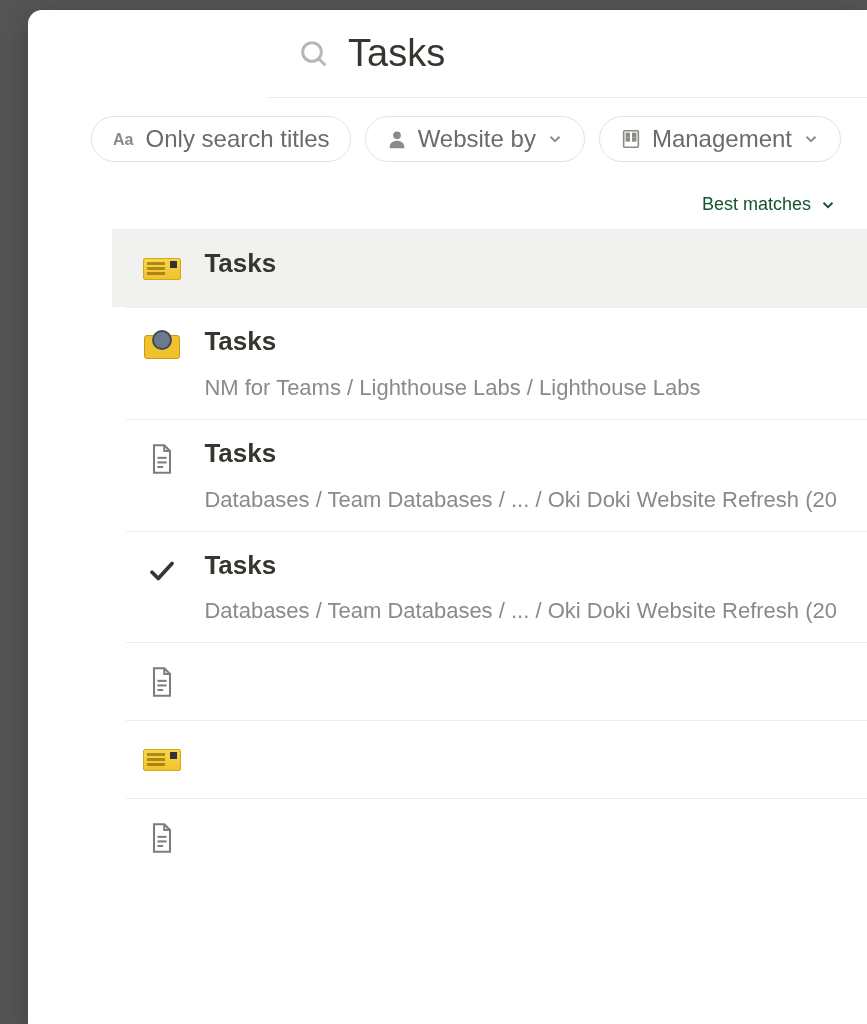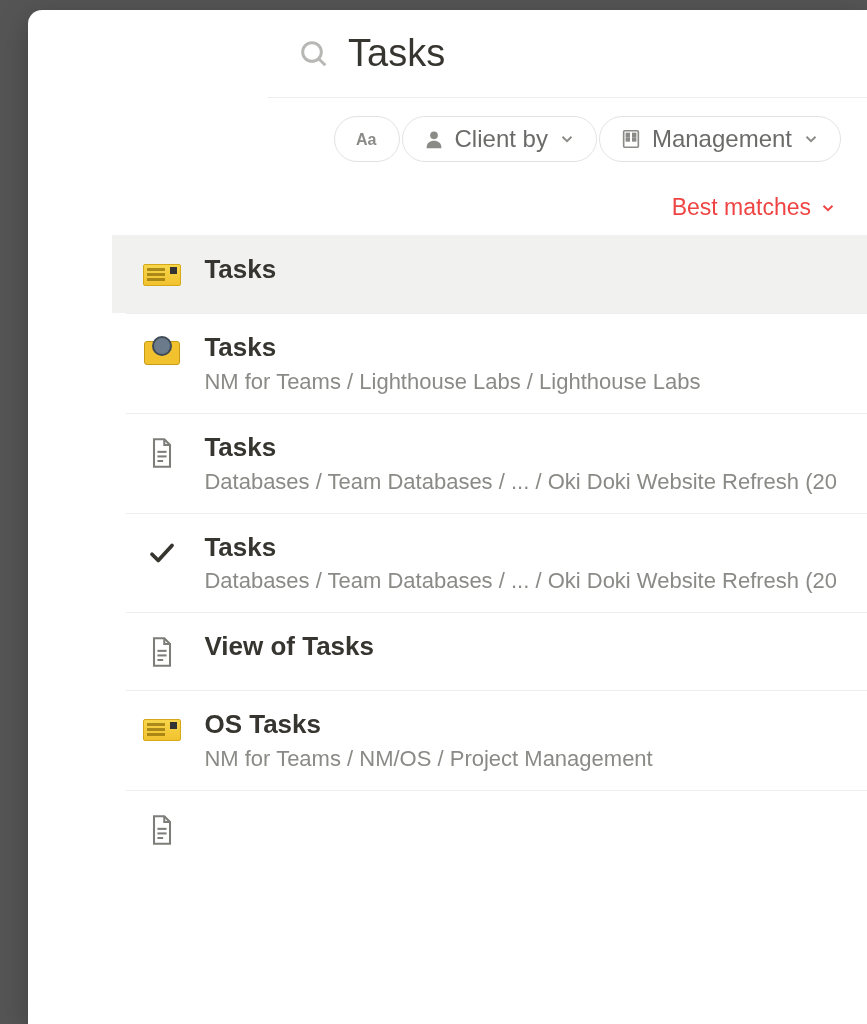--- a/index.html
+++ b/index.html
@@ -39,21 +39,21 @@
     border: none;
     outline: none;
     font-size: 38px;
     font-weight: 500;
     color: #37352f;
     width: 100%;
     caret-color: #37352f;
   }
   .filters-row {
     display: flex;
-    gap: 2px;
+    gap: 14px;
     padding: 18px 26px 22px 26px;
   }
   .filter-pill {
     display: inline-flex;
     align-items: center;
     gap: 10px;
     border: 1.5px solid #e2e2e0;
     border-radius: 999px;
     padding: 8px 20px;
     font-size: 24px;
@@ -61,22 +61,22 @@
     background: #fff;
     cursor: pointer;
     white-space: nowrap;
   }
   .filter-pill svg { color: #8a8a87; }
   .sort-row {
     display: flex;
     align-items: center;
     gap: 8px;
     padding: 10px 30px 14px 30px;
-    font-size: 23px;
-    color: #ef4444;
+    font-size: 18px;
+    color: #14532d;
     font-weight: 500;
     cursor: pointer;
   }
   .results {
     flex: 1;
     overflow-y: auto;
   }
   .result {
     position: relative;
     display: flex;
@@ -112,21 +112,21 @@
     font-weight: 600;
     color: #37352f;
     line-height: 1.3;
     white-space: nowrap;
     overflow: hidden;
     text-overflow: clip;
   }
   .result-path {
     font-size: 22px;
     color: #8a8a87;
-    margin-top: 4px;
+    margin-top: 16px;
     white-space: nowrap;
     overflow: hidden;
     text-overflow: clip;
   }
   
   .ticket-icon {
     width: 38px; height: 22px;
     background: linear-gradient(#f7d64b,#f2c22e);
     border: 1px solid #d4a818;
     position: relative;
@@ -179,28 +179,29 @@
     </svg>
     <input class="search-input" type="text" autofocus="" value="Tasks" style="">
   </div>
 
   <div class="filters-row">
 
     <button class="filter-pill">
       <svg width="24" height="24" viewBox="0 0 24 24" fill="currentColor">
         <text x="1" y="18" font-size="16" font-family="Arial" font-weight="600">Aa</text>
       </svg>
+      <span>Only search titles</span>
     </button>
 
     <button class="filter-pill">
       <svg width="22" height="22" viewBox="0 0 24 24" fill="currentColor">
         <circle cx="12" cy="8" r="4.2"></circle>
         <path d="M4 21c0-4.4 3.6-7 8-7s8 2.6 8 7v1H4v-1z"></path>
       </svg>
-      <span>Client by</span>
+      <span>Website by</span>
       <svg class="chev" viewBox="0 0 24 24" fill="none" stroke="currentColor" stroke-width="2.5">
         <polyline points="6 9 12 15 18 9"></polyline>
       </svg>
     </button>
 
     <button class="filter-pill">
       <svg width="22" height="22" viewBox="0 0 24 24" fill="none" stroke="currentColor" stroke-width="1.8">
         <rect x="4" y="3" width="16" height="18" rx="1"></rect>
         <rect x="7" y="6" width="3" height="3" fill="currentColor"></rect>
         <rect x="14" y="6" width="3" height="3" fill="currentColor"></rect>
@@ -270,30 +271,25 @@
         <div class="result-icon">
           <svg width="28" height="32" viewBox="0 0 24 28" fill="none" stroke="#7d7d7a" stroke-width="1.8">
             <path d="M5 2h9l5 5v19H5z"></path>
             <path d="M14 2v5h5"></path>
             <line x1="8" y1="13" x2="16" y2="13"></line>
             <line x1="8" y1="17" x2="16" y2="17"></line>
             <line x1="8" y1="21" x2="13" y2="21"></line>
           </svg>
         </div>
         <div class="result-body">
-          <div class="result-title">View of Tasks</div>
         </div>
       </div>
       <div class="result">
         <div class="result-icon">
           <div class="ticket-icon"></div>
-        </div>
-        <div class="result-body">
-          <div class="result-title">OS Tasks</div>
-          <div class="result-path">NM for Teams / NM/OS / Project Management</div>
         </div>
       </div>
       <div class="result">
         <div class="result-icon">
           <svg width="28" height="32" viewBox="0 0 24 28" fill="none" stroke="#7d7d7a" stroke-width="1.8">
             <path d="M5 2h9l5 5v19H5z"></path>
             <path d="M14 2v5h5"></path>
             <line x1="8" y1="13" x2="16" y2="13"></line>
             <line x1="8" y1="17" x2="16" y2="17"></line>
             <line x1="8" y1="21" x2="13" y2="21"></line>

